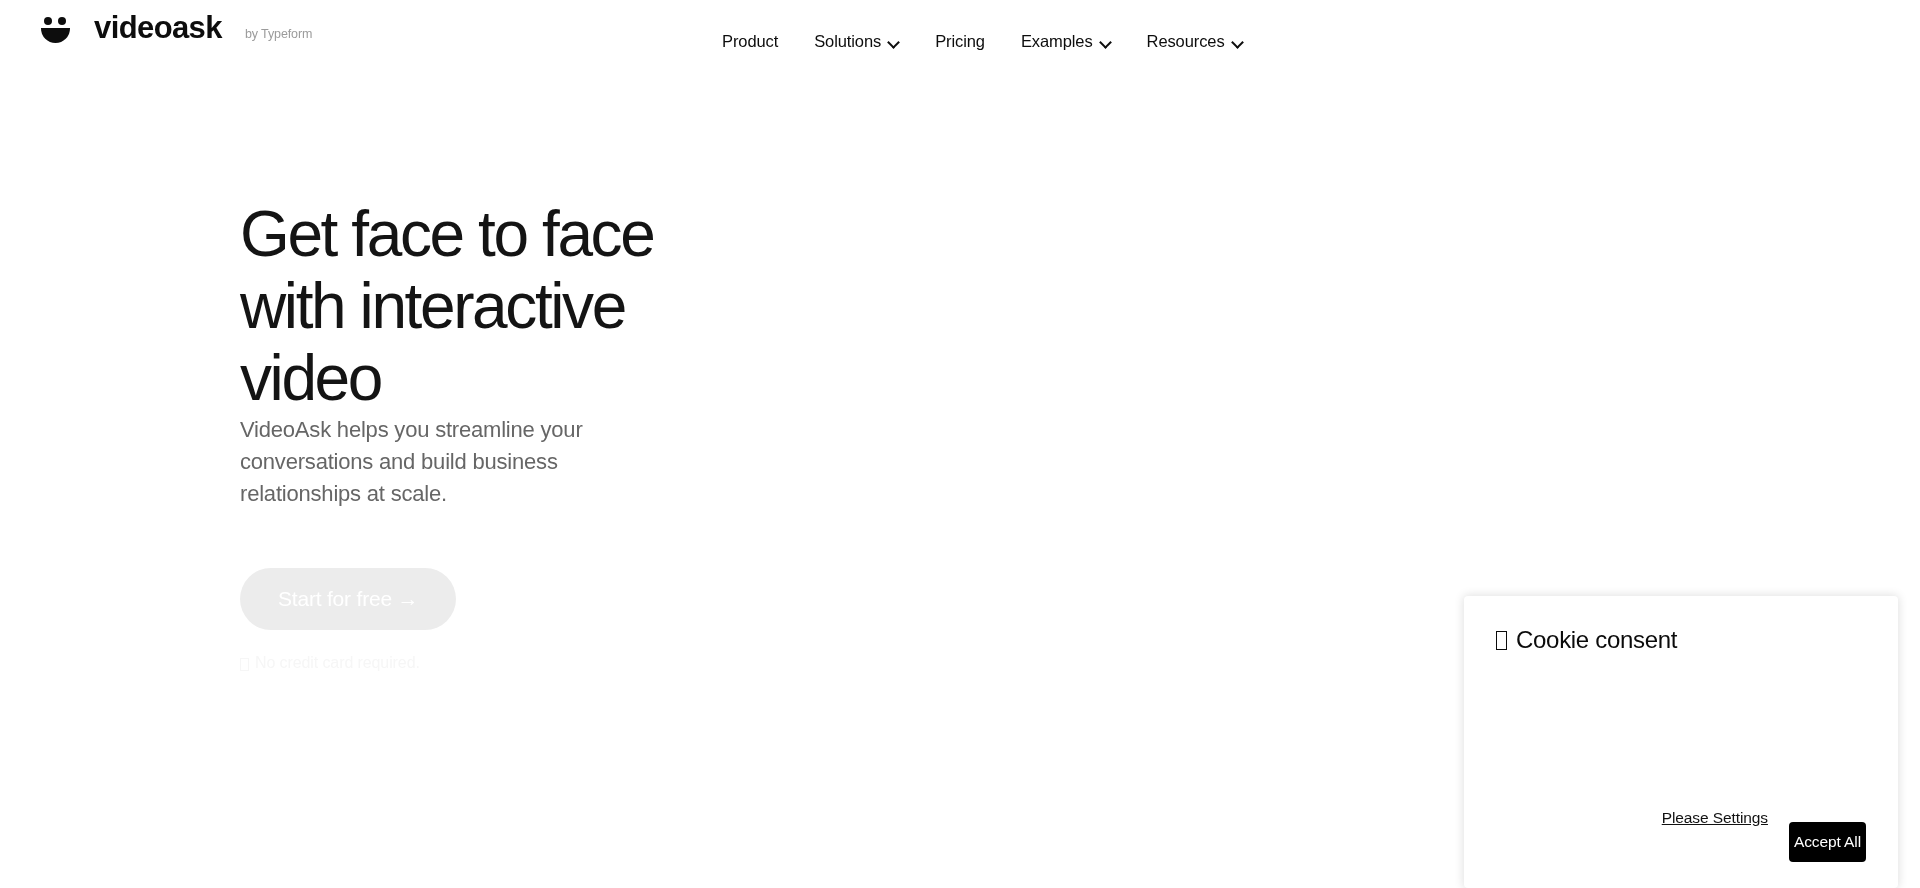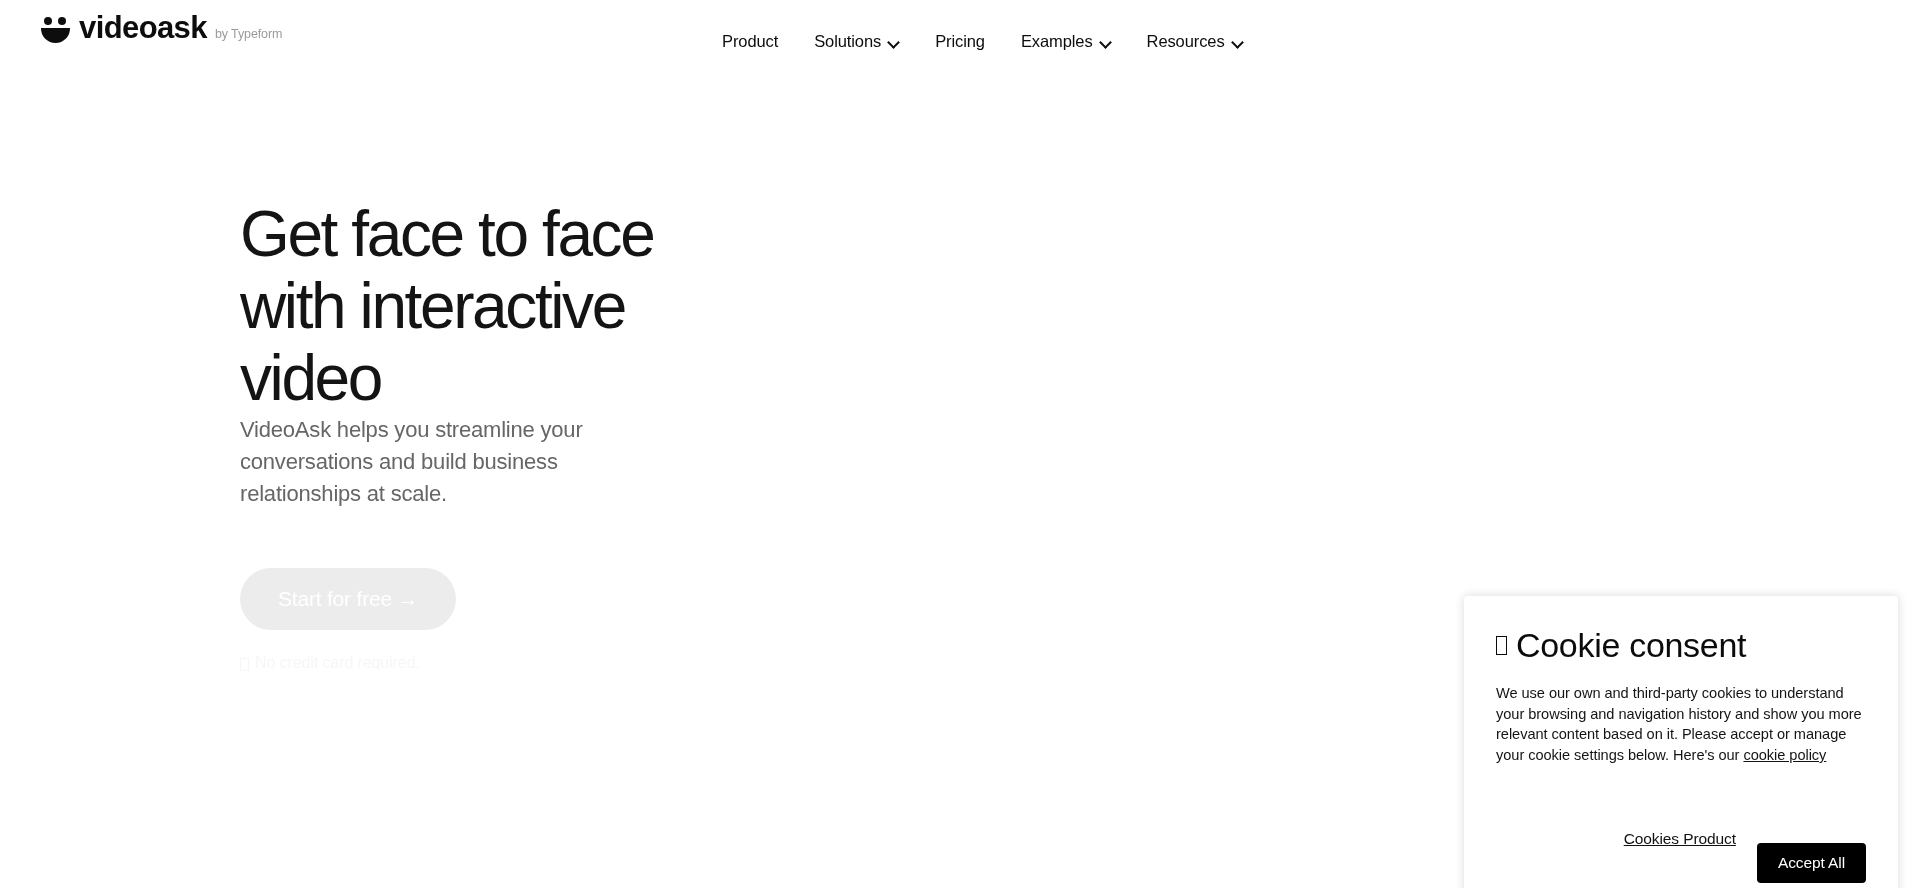--- a/index.html
+++ b/index.html
@@ -23,21 +23,21 @@
     width: 100%;
     display: flex;
     align-items: center;
     position: relative;
     background: #ffffff;
   }
 
   .brand {
     display: flex;
     align-items: baseline;
-    gap: 8px;
+    gap: 23px;
     margin-left: 40px;
     text-decoration: none;
   }
 
   .logo-mark {
     width: 31px;
     height: 24px;
     position: relative;
     flex: 0 0 auto;
     align-self: center;
@@ -228,21 +228,21 @@
     min-height: 292px;
     background: #ffffff;
     border-radius: 4px;
     box-shadow: 0 0 10px 1px rgba(0,0,0,0.12);
     padding: 31px 32px 26px 32px;
     display: flex;
     flex-direction: column;
   }
 
   .cookie-title {
-    font-size: 34px;
+    font-size: 24px;
     font-weight: 400;
     color: #0b0b0b;
     letter-spacing: -0.3px;
     display: flex;
     align-items: center;
     gap: 9px;
     line-height: 1.1;
   }
 
   .cookie-title .missing-glyph {
@@ -287,21 +287,21 @@
   }
 
   .cookie-accept {
     background: #000000;
     color: #ffffff;
     border: none;
     border-radius: 4px;
     font-family: inherit;
     font-size: 15.5px;
     letter-spacing: -0.1px;
-    padding: 11px 21px;
+    padding: 11px 5px;
     cursor: pointer;
     margin-top: 48px;
   }
 </style>
 </head>
 <body>
 
 <header class="header">
 
   <div class="brand">
@@ -351,21 +351,18 @@
     </div>
   </div>
 </main>
 
 <section class="cookie-banner">
   <div class="cookie-title">
     <span class="missing-glyph"></span>
     <span>Cookie consent</span>
   </div>
 
-  <p class="cookie-body">
-    <span>We use our own and third-party cookies to understand your browsing and navigation history and show you more relevant content based on it. Please accept or manage your cookie settings below. Here's our </span><a class="cookie-link">cookie policy</a>
-  </p>
 
   <div class="cookie-actions">
-    <button class="cookie-settings">Cookies Product</button>
+    <button class="cookie-settings">Please Settings</button>
     <button class="cookie-accept">Accept All</button>
   </div>
 </section>
 
 </body></html>

